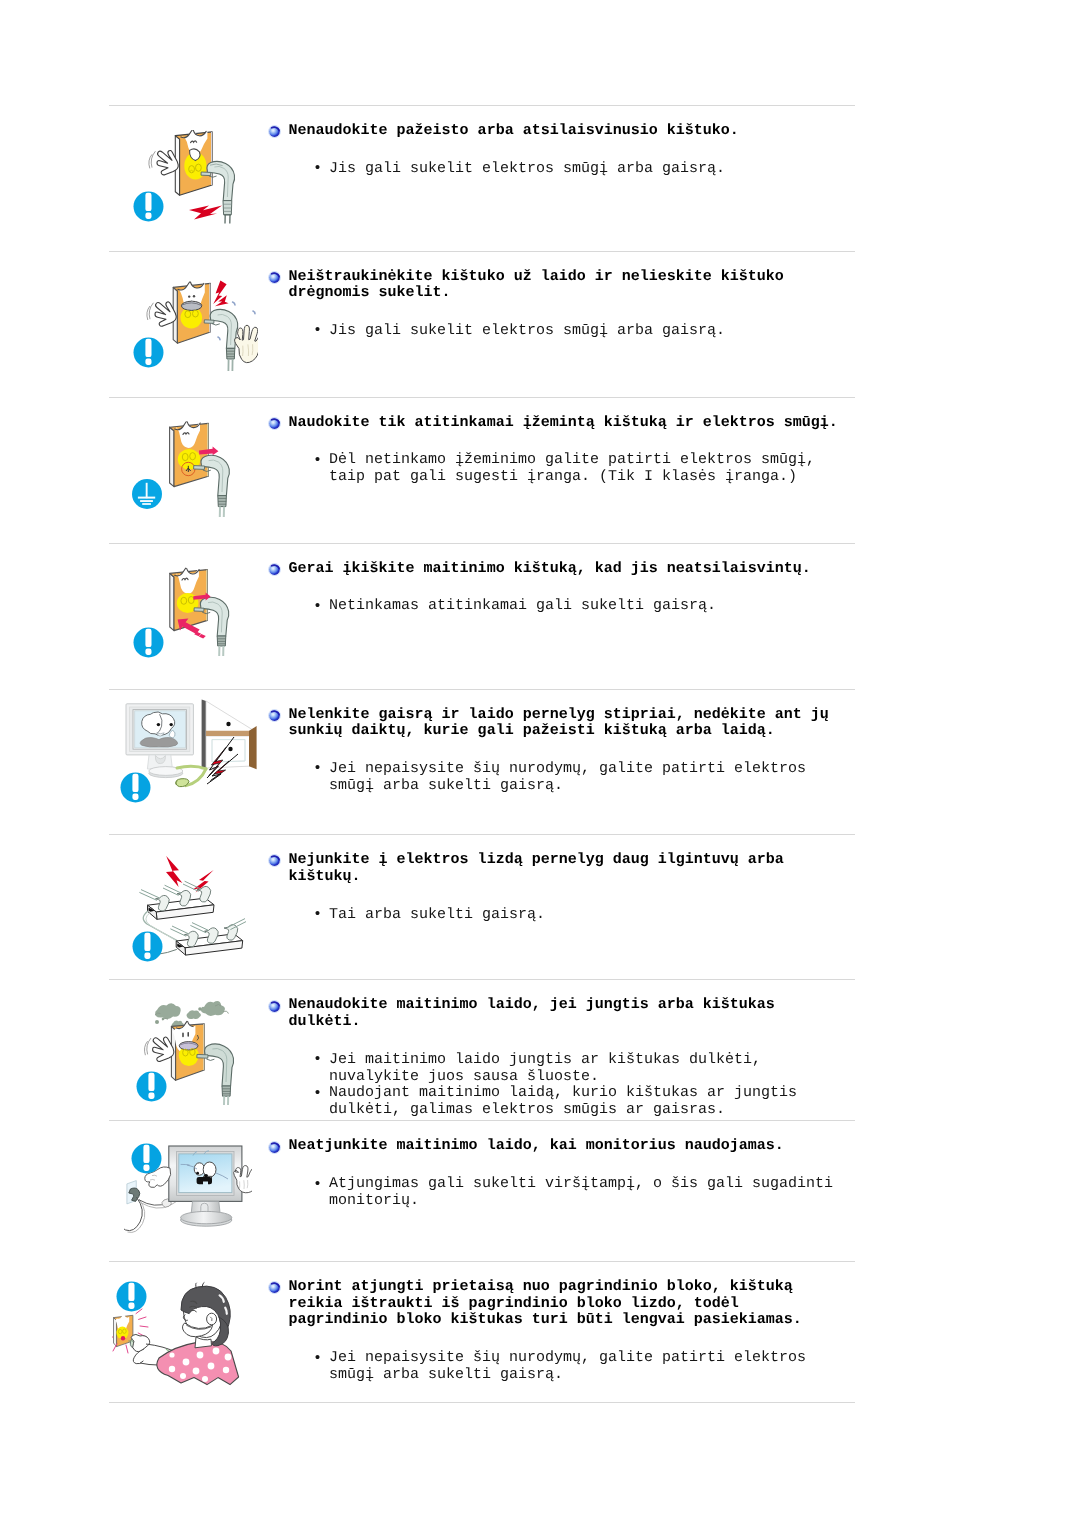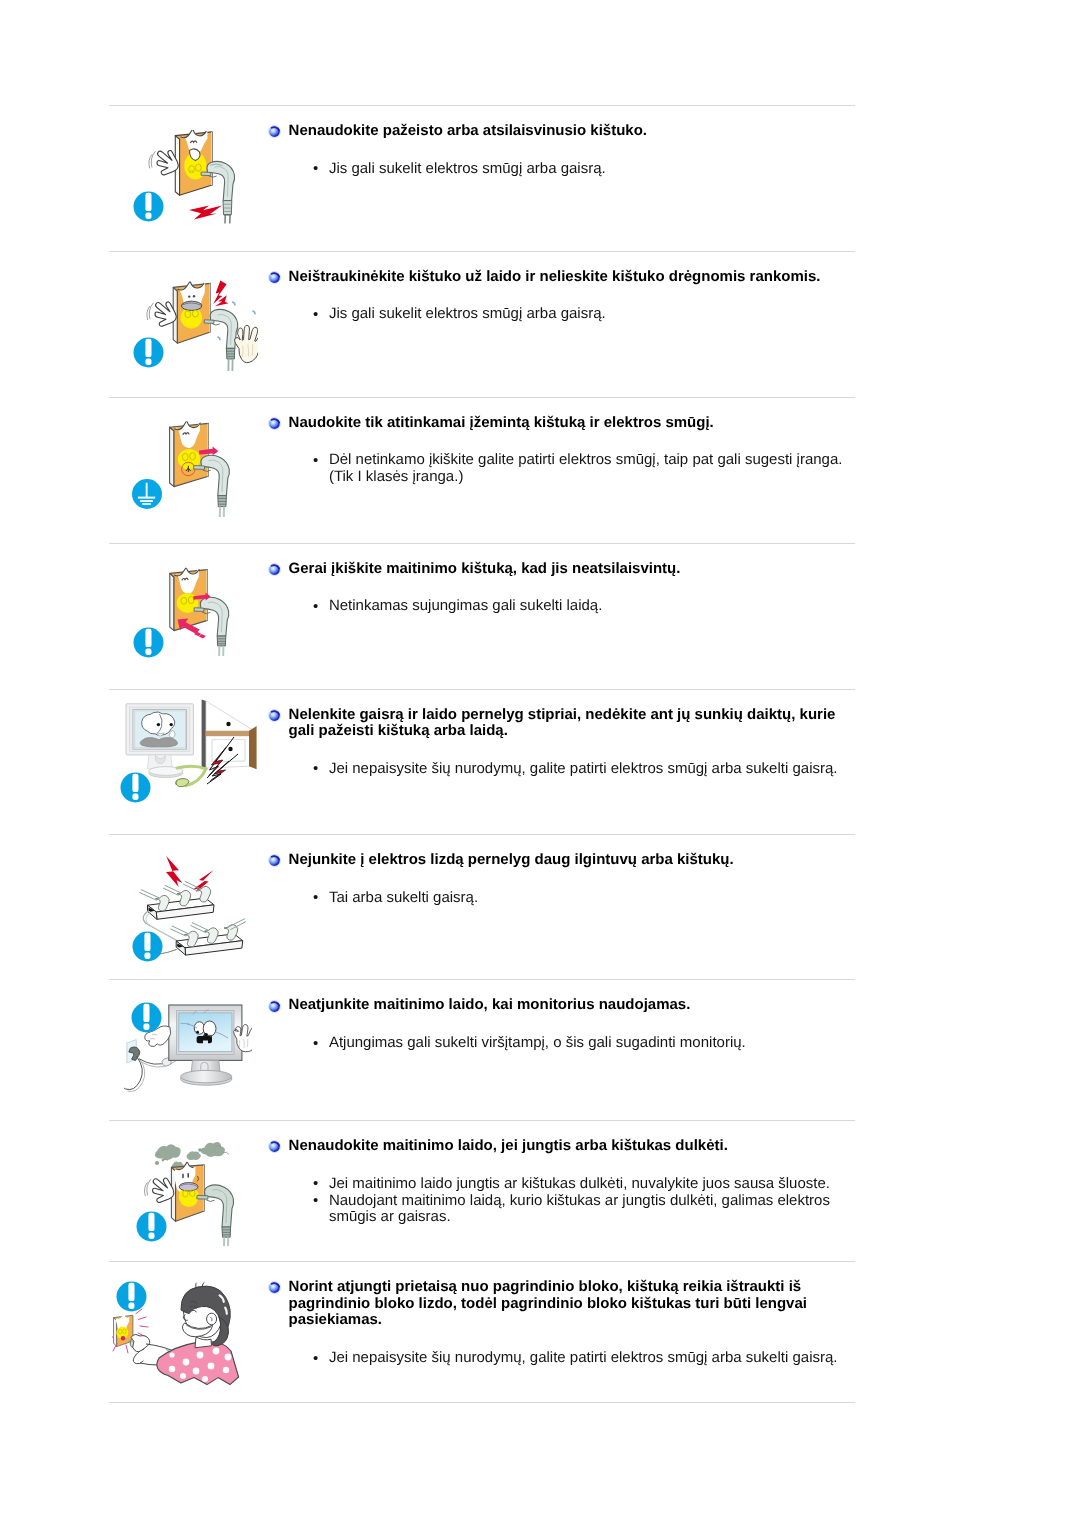--- a/index.html
+++ b/index.html
@@ -4,21 +4,21 @@
 <title>Safety Instructions</title>
 <style>
   html, body { margin:0; padding:0; background:#fff; }
   body { width:1080px; height:1528px; font-family:"Liberation Sans", sans-serif; color:#000;
          -webkit-font-smoothing:antialiased; text-rendering:geometricPrecision; }
   .page { position:relative; width:1080px; height:1528px; overflow:hidden; background:#fff; }
   .rows { position:absolute; left:109px; top:105px; width:746px; }
   .row { position:relative; border-top:1px solid #d8d8d8; display:flex; box-sizing:border-box; }
   .fig { width:160px; flex:0 0 160px; position:relative; }
   .illwrap, .icowrap { position:absolute; display:block; line-height:0; }
-  .txt { flex:1 1 auto; position:relative; transform:translateZ(0); }
+  .txt { flex:1 1 auto; position:relative; transform:translateZ(0);font-family:Liberation Mono, monospace; }
   .head { font-size:15px; font-weight:bold; color:#000; line-height:16.6px; padding-top:17px;
           position:relative; padding-left:19.6px; width:556px; box-sizing:content-box; }
   .hb { position:absolute; left:-1px; top:19.3px; width:13px; height:13px; line-height:0; }
   ul.items { list-style:none; margin:0; padding:0; padding-top:21.4px; padding-left:44px; }
   ul.items li { font-size:15px; color:#151515; line-height:16.7px; position:relative;
                 padding-left:15.9px; }
   ul.items li:before { content:"\2022"; position:absolute; left:0px; top:0.4px; font-size:15px; }
   .lastline { position:absolute; left:109px; top:1402px; width:746px; height:0; border-top:1px solid #d8d8d8; }
 </style>
 </head>
@@ -180,21 +180,21 @@
                     <stop offset="100%" stop-color="#2524ab"></stop>
 </radialGradient>
 <radialGradient id="bs2" cx="50%" cy="50%" r="50%">
 <stop offset="62%" stop-color="#6f8fe8" stop-opacity="0"></stop>
 <stop offset="100%" stop-color="#9fbcf2" stop-opacity="0.55"></stop>
 </radialGradient>
 </defs>
 <circle cx="6.5" cy="6.5" r="6.4" fill="url(#bs2)"></circle>
 <circle cx="6.5" cy="6.6" r="5.3" fill="url(#bs)"></circle>
 <path d="M3.6 2.8 A5.3 5.3 0 0 1 11.1 5.4" fill="none" stroke="#1a14a8" stroke-width="1.6" stroke-linecap="round" opacity="0.9"></path>
-</svg></span><span>Neištraukinėkite kištuko už laido ir nelieskite kištuko drėgnomis rankomis.</span></div>
+</svg></span><span>Neištraukinėkite kištuko už laido ir nelieskite kištuko drėgnomis sukelit.</span></div>
         <ul class="items">
         <li><span>Jis gali sukelit elektros smūgį arba gaisrą.</span></li>
         </ul>
       </div>
     </div>
     <div class="row" style="height:146.0px">
       <div class="fig">
         <span class="illwrap" style="left:36.3px;top:23.4px"><svg width="100" height="100" viewBox="0 0 100 100">
   <g transform="translate(-148,-422)">
   <path d="M172.6 428.2 L172.6 484.0 L177.0 487.6 L177.0 431.8 Z" fill="#f2f2f2" stroke="#555" stroke-width="1.1" stroke-linejoin="round"></path>
@@ -246,21 +246,21 @@
 <radialGradient id="bs2" cx="50%" cy="50%" r="50%">
 <stop offset="62%" stop-color="#6f8fe8" stop-opacity="0"></stop>
 <stop offset="100%" stop-color="#9fbcf2" stop-opacity="0.55"></stop>
 </radialGradient>
 </defs>
 <circle cx="6.5" cy="6.5" r="6.4" fill="url(#bs2)"></circle>
 <circle cx="6.5" cy="6.6" r="5.3" fill="url(#bs)"></circle>
 <path d="M3.6 2.8 A5.3 5.3 0 0 1 11.1 5.4" fill="none" stroke="#1a14a8" stroke-width="1.6" stroke-linecap="round" opacity="0.9"></path>
 </svg></span><span>Naudokite tik atitinkamai įžemintą kištuką ir elektros smūgį.</span></div>
         <ul class="items">
-        <li><span>Dėl netinkamo įkiškite galite patirti elektros smūgį, taip pat gali sugesti įranga. (Tik I klasės įranga.)</span></li>
+        <li><span>Dėl netinkamo įžeminimo galite patirti elektros smūgį, taip pat gali sugesti įranga. (Tik I klasės įranga.)</span></li>
         </ul>
       </div>
     </div>
     <div class="row" style="height:146.0px">
       <div class="fig">
         <span class="illwrap" style="left:38px;top:23.3px"><svg width="92" height="96" viewBox="0 0 92 96">
   <g transform="translate(-156,-568)">
   <path d="M178.8 574.4 L178.8 628.0 L183.0 631.6 L183.0 578.0 Z" fill="#f2f2f2" stroke="#555" stroke-width="1.1" stroke-linejoin="round"></path>
   <path d="M178.8 574.4 L216.4 570.6 L216.4 621.4 L183.0 631.6 L183.0 578.0 Z" fill="#f3ae4e" stroke="#555" stroke-width="1.1" stroke-linejoin="round"></path>
   <path d="M215.3 570.7 L216.4 570.6 L216.4 621.4 L215.3 621.8 Z" fill="#e4e0b6"></path>
@@ -308,21 +308,21 @@
 <radialGradient id="bs2" cx="50%" cy="50%" r="50%">
 <stop offset="62%" stop-color="#6f8fe8" stop-opacity="0"></stop>
 <stop offset="100%" stop-color="#9fbcf2" stop-opacity="0.55"></stop>
 </radialGradient>
 </defs>
 <circle cx="6.5" cy="6.5" r="6.4" fill="url(#bs2)"></circle>
 <circle cx="6.5" cy="6.6" r="5.3" fill="url(#bs)"></circle>
 <path d="M3.6 2.8 A5.3 5.3 0 0 1 11.1 5.4" fill="none" stroke="#1a14a8" stroke-width="1.6" stroke-linecap="round" opacity="0.9"></path>
 </svg></span><span>Gerai įkiškite maitinimo kištuką, kad jis neatsilaisvintų.</span></div>
         <ul class="items">
-        <li><span>Netinkamas sujungimas gali sukelti laidą.</span></li>
+        <li><span>Netinkamas atitinkamai gali sukelti gaisrą.</span></li>
         </ul>
       </div>
     </div>
     <div class="row" style="height:145.5px">
       <div class="fig">
         <span class="illwrap" style="left:11px;top:8px"><svg width="140" height="95" viewBox="0 0 140 95">
   <g transform="translate(-120,-713)">
 
   <path d="M201.6 714.5 L206.0 716.0 L206.0 783.0 L201.6 784.3 Z" fill="#5a5a5a"></path>
   <path d="M206.0 716.0 L253.0 745.0 L253.0 751.0 L206.0 751.0 Z" fill="#ffffff" stroke="#d2d2d2" stroke-width="0.8"></path>
@@ -465,20 +465,109 @@
 <stop offset="62%" stop-color="#6f8fe8" stop-opacity="0"></stop>
 <stop offset="100%" stop-color="#9fbcf2" stop-opacity="0.55"></stop>
 </radialGradient>
 </defs>
 <circle cx="6.5" cy="6.5" r="6.4" fill="url(#bs2)"></circle>
 <circle cx="6.5" cy="6.6" r="5.3" fill="url(#bs)"></circle>
 <path d="M3.6 2.8 A5.3 5.3 0 0 1 11.1 5.4" fill="none" stroke="#1a14a8" stroke-width="1.6" stroke-linecap="round" opacity="0.9"></path>
 </svg></span><span>Nejunkite į elektros lizdą pernelyg daug ilgintuvų arba kištukų.</span></div>
         <ul class="items">
         <li><span>Tai arba sukelti gaisrą.</span></li>
+        </ul>
+      </div>
+    </div>
+    <div class="row" style="height:141.0px">
+      <div class="fig">
+        <span class="illwrap" style="left:25px;top:18px"><svg width="108" height="110" viewBox="0 0 108 110">
+  <g transform="translate(-134,-1138)">
+
+  <g fill="#93a695" opacity="0.95">
+    <path d="M157.0 1150.0 q3.6 -6.4 9.4 -4.4 q5.2 -5.0 9.6 0.4 q5.8 0.4 4.4 5.8 q-0.8 5.8 -7.4 4.8
+             q-4.4 4.4 -10.2 0.8 q-7.4 1.0 -7.6 -3.6 q-0.3 -2.9 1.8 -3.8 Z"></path>
+    <path d="M204.0 1147.0 q3.6 -7.2 9.4 -4.6 q6.4 -3.6 7.8 2.8 q5.8 1.8 2.6 6.8 q-2.2 4.6 -8.6 2.8
+             q-5.8 2.8 -9.6 -1.2 q-5.8 -0.8 -4.4 -5.0 q0.6 -2.6 2.8 -1.6 Z"></path>
+    <path d="M188.0 1153.0 q2.6 -4.2 6.4 -2.2 q4.0 -1.4 4.8 2.0 q3.2 1.8 0.4 4.2 q-2.2 3.2 -6.0 1.4
+             q-4.2 1.4 -6.2 -1.0 q-2.0 -2.8 0.6 -4.4 Z"></path>
+    <path d="M173.0 1163.0 q2.2 -3.6 5.4 -1.8 q3.4 -1.2 4.0 1.8 q2.8 1.5 0.4 3.6 q-1.8 2.7 -5.1 1.2
+             q-3.6 1.2 -5.3 -0.9 q-1.7 -2.4 0.6 -3.9 Z"></path>
+  </g>
+  <g fill="none" stroke="#8b9a8c" stroke-width="0.9">
+    <path d="M162.0 1160.0 q3.0 -3.0 6.0 -0.8 M155.0 1155.0 q2.2 -3.0 5.4 -1.6 M223.0 1152.0 q4.0 -2.2 5.4 1.6 M215.0 1146.0 q4.0 -3.0 6.0 0"></path>
+  </g>
+  <circle cx="157.0" cy="1162.0" r="2.0" fill="#8fa190"></circle>
+                <circle cx="163.0" cy="1159.0" r="1.3" fill="#8fa190"></circle>
+  <circle cx="200.0" cy="1149.0" r="1.8" fill="#8fa190"></circle>
+
+  <path d="M171.4 1166.4 L171.4 1216.6 L175.6 1220.3 L175.6 1170.2 Z" fill="#f2f2f2" stroke="#555" stroke-width="1.1" stroke-linejoin="round"></path>
+  <path d="M171.4 1166.4 L204.3 1163.9 L204.3 1210.0 L175.6 1220.3 L175.6 1170.2 Z" fill="#f3ae4e" stroke="#555" stroke-width="1.1" stroke-linejoin="round"></path>
+  <path d="M203.3 1164.0 L204.3 1163.9 L204.3 1210.0 L203.3 1210.3 Z" fill="#e8dfbe"></path>
+
+  <path d="M177.0 1167.8 q4.4 1.8 7.0 -2.4 q1.6 -2.6 2.9 -4.2 l1.3 0.4 q1.4 4.8 5.4 5.2 l1.8 -1.2 l0 8.4
+           q-3.2 6.0 -4.8 11.4 q-2.2 7.8 -8.0 6.8 q-5.8 -1.0 -7.0 -9.8 q-1.0 -7.2 -3.0 -11.2 Z" fill="#fff"></path>
+  <path d="M176.4 1168.0 q4.8 2.0 7.6 -2.2 q1.6 -2.6 2.9 -4.4" fill="none" stroke="#4a4a4a" stroke-width="1.05" stroke-linecap="round"></path>
+  <path d="M187.6 1161.4 q1.5 4.8 5.4 5.2" fill="none" stroke="#4a4a4a" stroke-width="1.05" stroke-linecap="round"></path>
+  <ellipse cx="188.8" cy="1195.6" rx="10.0" ry="10.4" fill="#fbee00"></ellipse>
+  <ellipse cx="188.6" cy="1185.8" rx="9.4" ry="4.2" fill="#c8c2d8" stroke="#4a4a4a" stroke-width="0.95"></ellipse>
+  <path d="M179.8 1185.0 q8.8 -4.0 17.6 0.4" fill="none" stroke="#7c7890" stroke-width="0.8"></path>
+  <ellipse cx="185.4" cy="1192.6" rx="2.7" ry="3.4" fill="none" stroke="#cbbf00" stroke-width="0.95"></ellipse>
+  <ellipse cx="192.4" cy="1192.0" rx="2.7" ry="3.4" fill="none" stroke="#cbbf00" stroke-width="0.95"></ellipse>
+  <path d="M183.0 1173.2 l0 3.4 M188.2 1172.6 l0 3.4" stroke="#333" stroke-width="1.4" stroke-linecap="round"></path>
+  <path d="M197.4 1175.0 q2.6 3.4 -0.4 5.4" fill="none" stroke="#4a4a4a" stroke-width="0.9"></path>
+
+  <path d="M173.0 1188.0 L168.0 1179.0 Q166.4 1176.0 164.2 1177.6 Q162.6 1179.2 164.4 1182.0 L167.6 1187.0
+           L158.0 1178.8 Q155.2 1176.6 153.6 1179.0 Q152.2 1181.0 154.8 1183.0 L163.2 1189.8
+           L155.6 1187.4 Q152.8 1186.6 152.6 1189.2 Q152.4 1191.8 155.2 1192.4 L163.6 1194.4
+           L158.2 1197.2 Q156.0 1198.4 157.2 1200.4 Q158.4 1202.2 161.0 1201.0 L168.8 1198.0
+           Q174.4 1195.6 173.8 1191.4 Z" fill="#fff" stroke="#3d3d3d" stroke-width="1.05" stroke-linejoin="round" stroke-linecap="round"></path>
+  <path d="M151.0 1178.0 Q145.0 1185.2 147.6 1194.4" fill="none" stroke="#777" stroke-width="0.7"></path>
+  <path d="M147.6 1181.2 Q142.8 1187.0 145.4 1195.2" fill="none" stroke="#777" stroke-width="0.7"></path>
+
+  <path d="M205.0 1194.0 Q203.2 1187.4 208.6 1185.2 Q216.2 1182.2 224.2 1186.2 Q231.8 1190.0 233.4 1198.2
+           Q234.2 1203.2 232.0 1207.4 L230.6 1226.0 L222.0 1226.0 L223.4 1206.4 Q224.0 1199.2 218.0 1197.2
+           Q211.2 1195.2 205.0 1195.8 Z" fill="#cfdcd6" stroke="#5b6b66" stroke-width="1.1" stroke-linejoin="round"></path>
+  <path d="M212.4 1189.0 Q217.2 1187.2 222.4 1190.6 Q226.8 1193.8 226.8 1199.8 L226.0 1222.0" fill="none" stroke="#a8bcb5" stroke-width="1"></path>
+  <path d="M197.0 1194.4 L208.0 1194.8 L207.8 1198.2 L196.8 1197.8 Z" fill="#bdcdc7" stroke="#5b6b66" stroke-width="0.9"></path>
+  <path d="M206.4 1199.0 Q210.4 1201.8 214.4 1199.2" fill="none" stroke="#5b6b66" stroke-width="0.9"></path>
+  <path d="M222.0 1226.0 L230.6 1226.0 L230.1 1236.2 L222.5 1236.2 Z" fill="#a8b6b0" stroke="#5b6b66" stroke-width="1"></path>
+  <path d="M222.2 1228.8 h8.3 M222.3 1231.4 h8.2 M222.4 1233.8 h8.0" stroke="#5b6b66" stroke-width="0.7" fill="none"></path>
+  <path d="M224.2 1236.2 L224.0 1245.0 M228.2 1236.2 L228.0 1245.0" stroke="#b7c9c2" stroke-width="2.0" fill="none"></path>
+  </g>
+</svg></span>
+        <span class="icowrap" style="left:26.8px;top:90.2px"><svg class="ico" width="31" height="31" viewBox="0 0 31 31">
+<circle cx="15.5" cy="15.5" r="15.0" fill="#05a3e2"></circle>
+<rect x="12.4" y="1.7" width="6.1" height="18.4" rx="2.2" fill="#fff"></rect>
+<rect x="12.4" y="21.6" width="6.1" height="6.3" rx="2.1" fill="#fff"></rect>
+</svg></span>
+      </div>
+      <div class="txt">
+        <div class="head"><span class="hb"><svg width="13" height="13" viewBox="0 0 13 13">
+<defs>
+<radialGradient id="bs" cx="37%" cy="38%" r="66%">
+<stop offset="0%" stop-color="#eaf2ff"></stop>
+                    <stop offset="16%" stop-color="#cfe2fb"></stop>
+<stop offset="40%" stop-color="#90b3f2"></stop>
+                    <stop offset="62%" stop-color="#5a80e8"></stop>
+<stop offset="82%" stop-color="#2137cc"></stop>
+                    <stop offset="100%" stop-color="#2524ab"></stop>
+</radialGradient>
+<radialGradient id="bs2" cx="50%" cy="50%" r="50%">
+<stop offset="62%" stop-color="#6f8fe8" stop-opacity="0"></stop>
+<stop offset="100%" stop-color="#9fbcf2" stop-opacity="0.55"></stop>
+</radialGradient>
+</defs>
+<circle cx="6.5" cy="6.5" r="6.4" fill="url(#bs2)"></circle>
+<circle cx="6.5" cy="6.6" r="5.3" fill="url(#bs)"></circle>
+<path d="M3.6 2.8 A5.3 5.3 0 0 1 11.1 5.4" fill="none" stroke="#1a14a8" stroke-width="1.6" stroke-linecap="round" opacity="0.9"></path>
+</svg></span><span>Nenaudokite maitinimo laido, jei jungtis arba kištukas dulkėti.</span></div>
+        <ul class="items">
+        <li><span>Jei maitinimo laido jungtis ar kištukas dulkėti, nuvalykite juos sausa šluoste.</span></li>
+        <li><span>Naudojant maitinimo laidą, kurio kištukas ar jungtis dulkėti, galimas elektros smūgis ar gaisras.</span></li>
         </ul>
       </div>
     </div>
     <div class="row" style="height:140.7px">
       <div class="fig">
         <span class="illwrap" style="left:15px;top:18.6px"><svg width="128" height="98" viewBox="0 0 128 98">
   <defs>
     <linearGradient id="scr7" x1="0" y1="0" x2="0.25" y2="1">
       <stop offset="0" stop-color="#a5d8f0"></stop>
                   <stop offset="1" stop-color="#e3f4fc"></stop>
@@ -563,109 +652,20 @@
 </defs>
 <circle cx="6.5" cy="6.5" r="6.4" fill="url(#bs2)"></circle>
 <circle cx="6.5" cy="6.6" r="5.3" fill="url(#bs)"></circle>
 <path d="M3.6 2.8 A5.3 5.3 0 0 1 11.1 5.4" fill="none" stroke="#1a14a8" stroke-width="1.6" stroke-linecap="round" opacity="0.9"></path>
 </svg></span><span>Neatjunkite maitinimo laido, kai monitorius naudojamas.</span></div>
         <ul class="items">
         <li><span>Atjungimas gali sukelti viršįtampį, o šis gali sugadinti monitorių.</span></li>
         </ul>
       </div>
     </div>
-    <div class="row" style="height:141.0px">
-      <div class="fig">
-        <span class="illwrap" style="left:25px;top:18px"><svg width="108" height="110" viewBox="0 0 108 110">
-  <g transform="translate(-134,-1138)">
-
-  <g fill="#93a695" opacity="0.95">
-    <path d="M157.0 1150.0 q3.6 -6.4 9.4 -4.4 q5.2 -5.0 9.6 0.4 q5.8 0.4 4.4 5.8 q-0.8 5.8 -7.4 4.8
-             q-4.4 4.4 -10.2 0.8 q-7.4 1.0 -7.6 -3.6 q-0.3 -2.9 1.8 -3.8 Z"></path>
-    <path d="M204.0 1147.0 q3.6 -7.2 9.4 -4.6 q6.4 -3.6 7.8 2.8 q5.8 1.8 2.6 6.8 q-2.2 4.6 -8.6 2.8
-             q-5.8 2.8 -9.6 -1.2 q-5.8 -0.8 -4.4 -5.0 q0.6 -2.6 2.8 -1.6 Z"></path>
-    <path d="M188.0 1153.0 q2.6 -4.2 6.4 -2.2 q4.0 -1.4 4.8 2.0 q3.2 1.8 0.4 4.2 q-2.2 3.2 -6.0 1.4
-             q-4.2 1.4 -6.2 -1.0 q-2.0 -2.8 0.6 -4.4 Z"></path>
-    <path d="M173.0 1163.0 q2.2 -3.6 5.4 -1.8 q3.4 -1.2 4.0 1.8 q2.8 1.5 0.4 3.6 q-1.8 2.7 -5.1 1.2
-             q-3.6 1.2 -5.3 -0.9 q-1.7 -2.4 0.6 -3.9 Z"></path>
-  </g>
-  <g fill="none" stroke="#8b9a8c" stroke-width="0.9">
-    <path d="M162.0 1160.0 q3.0 -3.0 6.0 -0.8 M155.0 1155.0 q2.2 -3.0 5.4 -1.6 M223.0 1152.0 q4.0 -2.2 5.4 1.6 M215.0 1146.0 q4.0 -3.0 6.0 0"></path>
-  </g>
-  <circle cx="157.0" cy="1162.0" r="2.0" fill="#8fa190"></circle>
-                <circle cx="163.0" cy="1159.0" r="1.3" fill="#8fa190"></circle>
-  <circle cx="200.0" cy="1149.0" r="1.8" fill="#8fa190"></circle>
-
-  <path d="M171.4 1166.4 L171.4 1216.6 L175.6 1220.3 L175.6 1170.2 Z" fill="#f2f2f2" stroke="#555" stroke-width="1.1" stroke-linejoin="round"></path>
-  <path d="M171.4 1166.4 L204.3 1163.9 L204.3 1210.0 L175.6 1220.3 L175.6 1170.2 Z" fill="#f3ae4e" stroke="#555" stroke-width="1.1" stroke-linejoin="round"></path>
-  <path d="M203.3 1164.0 L204.3 1163.9 L204.3 1210.0 L203.3 1210.3 Z" fill="#e8dfbe"></path>
-
-  <path d="M177.0 1167.8 q4.4 1.8 7.0 -2.4 q1.6 -2.6 2.9 -4.2 l1.3 0.4 q1.4 4.8 5.4 5.2 l1.8 -1.2 l0 8.4
-           q-3.2 6.0 -4.8 11.4 q-2.2 7.8 -8.0 6.8 q-5.8 -1.0 -7.0 -9.8 q-1.0 -7.2 -3.0 -11.2 Z" fill="#fff"></path>
-  <path d="M176.4 1168.0 q4.8 2.0 7.6 -2.2 q1.6 -2.6 2.9 -4.4" fill="none" stroke="#4a4a4a" stroke-width="1.05" stroke-linecap="round"></path>
-  <path d="M187.6 1161.4 q1.5 4.8 5.4 5.2" fill="none" stroke="#4a4a4a" stroke-width="1.05" stroke-linecap="round"></path>
-  <ellipse cx="188.8" cy="1195.6" rx="10.0" ry="10.4" fill="#fbee00"></ellipse>
-  <ellipse cx="188.6" cy="1185.8" rx="9.4" ry="4.2" fill="#c8c2d8" stroke="#4a4a4a" stroke-width="0.95"></ellipse>
-  <path d="M179.8 1185.0 q8.8 -4.0 17.6 0.4" fill="none" stroke="#7c7890" stroke-width="0.8"></path>
-  <ellipse cx="185.4" cy="1192.6" rx="2.7" ry="3.4" fill="none" stroke="#cbbf00" stroke-width="0.95"></ellipse>
-  <ellipse cx="192.4" cy="1192.0" rx="2.7" ry="3.4" fill="none" stroke="#cbbf00" stroke-width="0.95"></ellipse>
-  <path d="M183.0 1173.2 l0 3.4 M188.2 1172.6 l0 3.4" stroke="#333" stroke-width="1.4" stroke-linecap="round"></path>
-  <path d="M197.4 1175.0 q2.6 3.4 -0.4 5.4" fill="none" stroke="#4a4a4a" stroke-width="0.9"></path>
-
-  <path d="M173.0 1188.0 L168.0 1179.0 Q166.4 1176.0 164.2 1177.6 Q162.6 1179.2 164.4 1182.0 L167.6 1187.0
-           L158.0 1178.8 Q155.2 1176.6 153.6 1179.0 Q152.2 1181.0 154.8 1183.0 L163.2 1189.8
-           L155.6 1187.4 Q152.8 1186.6 152.6 1189.2 Q152.4 1191.8 155.2 1192.4 L163.6 1194.4
-           L158.2 1197.2 Q156.0 1198.4 157.2 1200.4 Q158.4 1202.2 161.0 1201.0 L168.8 1198.0
-           Q174.4 1195.6 173.8 1191.4 Z" fill="#fff" stroke="#3d3d3d" stroke-width="1.05" stroke-linejoin="round" stroke-linecap="round"></path>
-  <path d="M151.0 1178.0 Q145.0 1185.2 147.6 1194.4" fill="none" stroke="#777" stroke-width="0.7"></path>
-  <path d="M147.6 1181.2 Q142.8 1187.0 145.4 1195.2" fill="none" stroke="#777" stroke-width="0.7"></path>
-
-  <path d="M205.0 1194.0 Q203.2 1187.4 208.6 1185.2 Q216.2 1182.2 224.2 1186.2 Q231.8 1190.0 233.4 1198.2
-           Q234.2 1203.2 232.0 1207.4 L230.6 1226.0 L222.0 1226.0 L223.4 1206.4 Q224.0 1199.2 218.0 1197.2
-           Q211.2 1195.2 205.0 1195.8 Z" fill="#cfdcd6" stroke="#5b6b66" stroke-width="1.1" stroke-linejoin="round"></path>
-  <path d="M212.4 1189.0 Q217.2 1187.2 222.4 1190.6 Q226.8 1193.8 226.8 1199.8 L226.0 1222.0" fill="none" stroke="#a8bcb5" stroke-width="1"></path>
-  <path d="M197.0 1194.4 L208.0 1194.8 L207.8 1198.2 L196.8 1197.8 Z" fill="#bdcdc7" stroke="#5b6b66" stroke-width="0.9"></path>
-  <path d="M206.4 1199.0 Q210.4 1201.8 214.4 1199.2" fill="none" stroke="#5b6b66" stroke-width="0.9"></path>
-  <path d="M222.0 1226.0 L230.6 1226.0 L230.1 1236.2 L222.5 1236.2 Z" fill="#a8b6b0" stroke="#5b6b66" stroke-width="1"></path>
-  <path d="M222.2 1228.8 h8.3 M222.3 1231.4 h8.2 M222.4 1233.8 h8.0" stroke="#5b6b66" stroke-width="0.7" fill="none"></path>
-  <path d="M224.2 1236.2 L224.0 1245.0 M228.2 1236.2 L228.0 1245.0" stroke="#b7c9c2" stroke-width="2.0" fill="none"></path>
-  </g>
-</svg></span>
-        <span class="icowrap" style="left:26.8px;top:90.2px"><svg class="ico" width="31" height="31" viewBox="0 0 31 31">
-<circle cx="15.5" cy="15.5" r="15.0" fill="#05a3e2"></circle>
-<rect x="12.4" y="1.7" width="6.1" height="18.4" rx="2.2" fill="#fff"></rect>
-<rect x="12.4" y="21.6" width="6.1" height="6.3" rx="2.1" fill="#fff"></rect>
-</svg></span>
-      </div>
-      <div class="txt">
-        <div class="head"><span class="hb"><svg width="13" height="13" viewBox="0 0 13 13">
-<defs>
-<radialGradient id="bs" cx="37%" cy="38%" r="66%">
-<stop offset="0%" stop-color="#eaf2ff"></stop>
-                    <stop offset="16%" stop-color="#cfe2fb"></stop>
-<stop offset="40%" stop-color="#90b3f2"></stop>
-                    <stop offset="62%" stop-color="#5a80e8"></stop>
-<stop offset="82%" stop-color="#2137cc"></stop>
-                    <stop offset="100%" stop-color="#2524ab"></stop>
-</radialGradient>
-<radialGradient id="bs2" cx="50%" cy="50%" r="50%">
-<stop offset="62%" stop-color="#6f8fe8" stop-opacity="0"></stop>
-<stop offset="100%" stop-color="#9fbcf2" stop-opacity="0.55"></stop>
-</radialGradient>
-</defs>
-<circle cx="6.5" cy="6.5" r="6.4" fill="url(#bs2)"></circle>
-<circle cx="6.5" cy="6.6" r="5.3" fill="url(#bs)"></circle>
-<path d="M3.6 2.8 A5.3 5.3 0 0 1 11.1 5.4" fill="none" stroke="#1a14a8" stroke-width="1.6" stroke-linecap="round" opacity="0.9"></path>
-</svg></span><span>Nenaudokite maitinimo laido, jei jungtis arba kištukas dulkėti.</span></div>
-        <ul class="items">
-        <li><span>Jei maitinimo laido jungtis ar kištukas dulkėti, nuvalykite juos sausa šluoste.</span></li>
-        <li><span>Naudojant maitinimo laidą, kurio kištukas ar jungtis dulkėti, galimas elektros smūgis ar gaisras.</span></li>
-        </ul>
-      </div>
-    </div>
     <div class="row" style="height:164px">
       <div class="fig">
         <span class="illwrap" style="left:3px;top:18.9px"><svg width="128" height="106" viewBox="0 0 128 106">
   <g transform="translate(-112,-1280)">
 
   <path d="M113.5 1316.6 L113.5 1342.0 L116.6 1345.6 L116.6 1319.6 Z" fill="#f2f2f2" stroke="#666" stroke-width="0.8" stroke-linejoin="round"></path>
   <path d="M113.5 1316.6 L132.9 1314.3 L132.9 1340.0 L116.6 1345.6 L116.6 1319.6 Z" fill="#f3ae4e" stroke="#666" stroke-width="0.8" stroke-linejoin="round"></path>
   <path d="M117.0 1317.4 q3.0 1.0 4.6 -1.6 q0.9 -1.5 1.8 -2.4 l0.8 0.2 q0.9 3.0 3.4 3.2 l1.6 -1.0 l0 4.8
            q-2.0 3.4 -3.0 6.5 q-1.4 4.4 -4.8 3.8 q-3.4 -0.6 -4.0 -5.6 q-0.6 -4.0 -2.0 -6.4 Z" fill="#fff"></path>
   <ellipse cx="122.4" cy="1331.8" rx="6.0" ry="6.2" fill="#fbee00"></ellipse>

